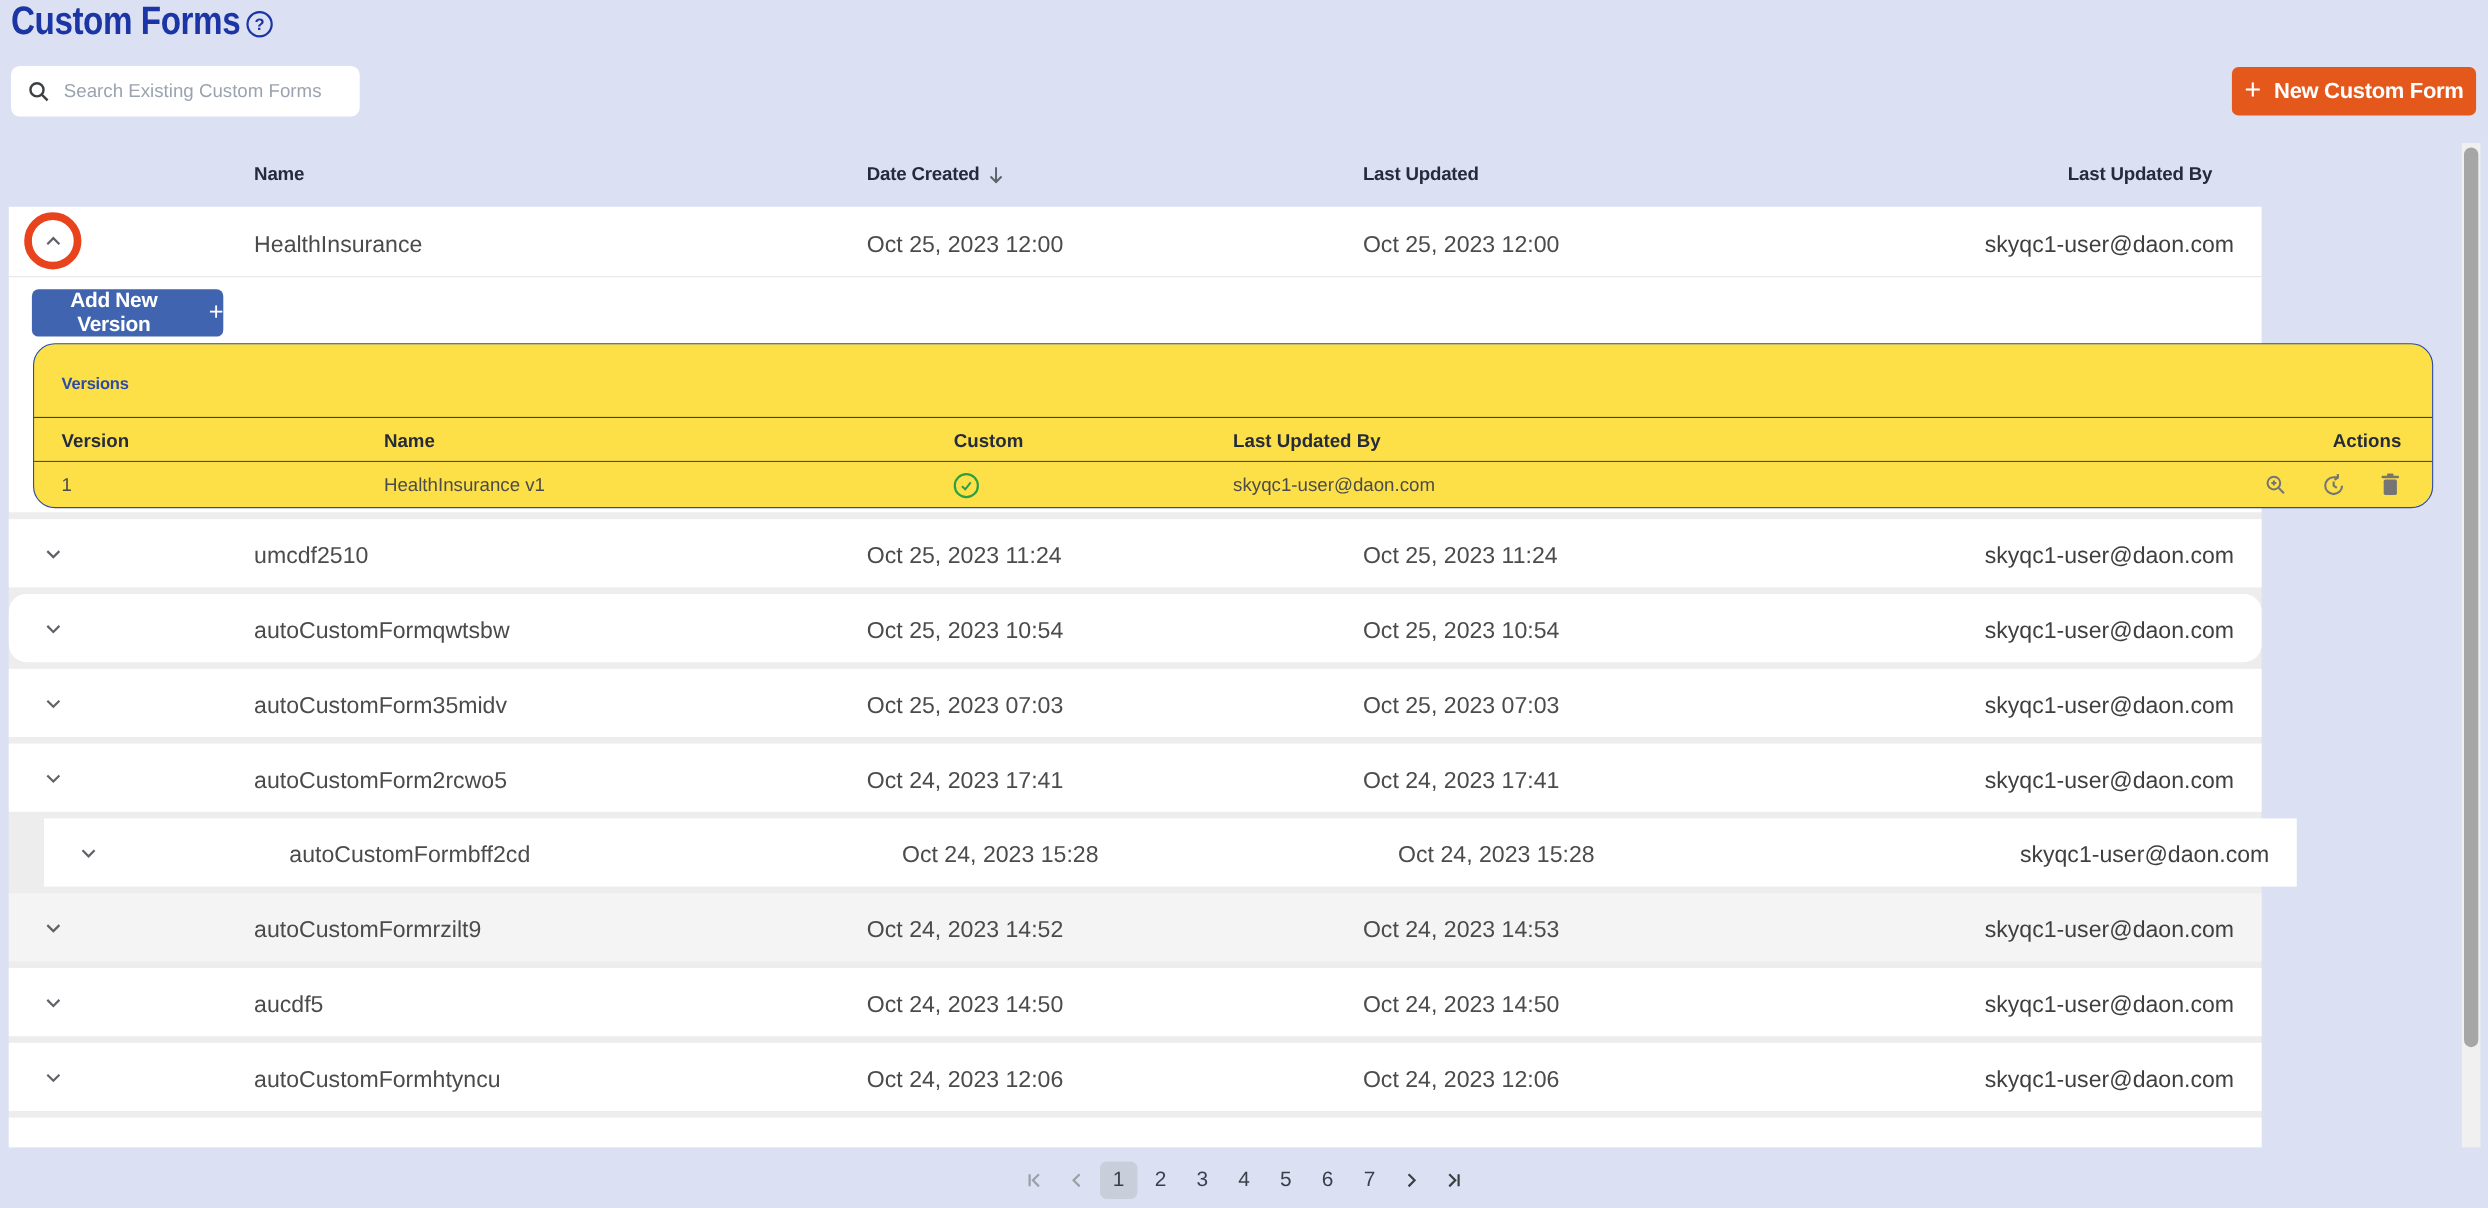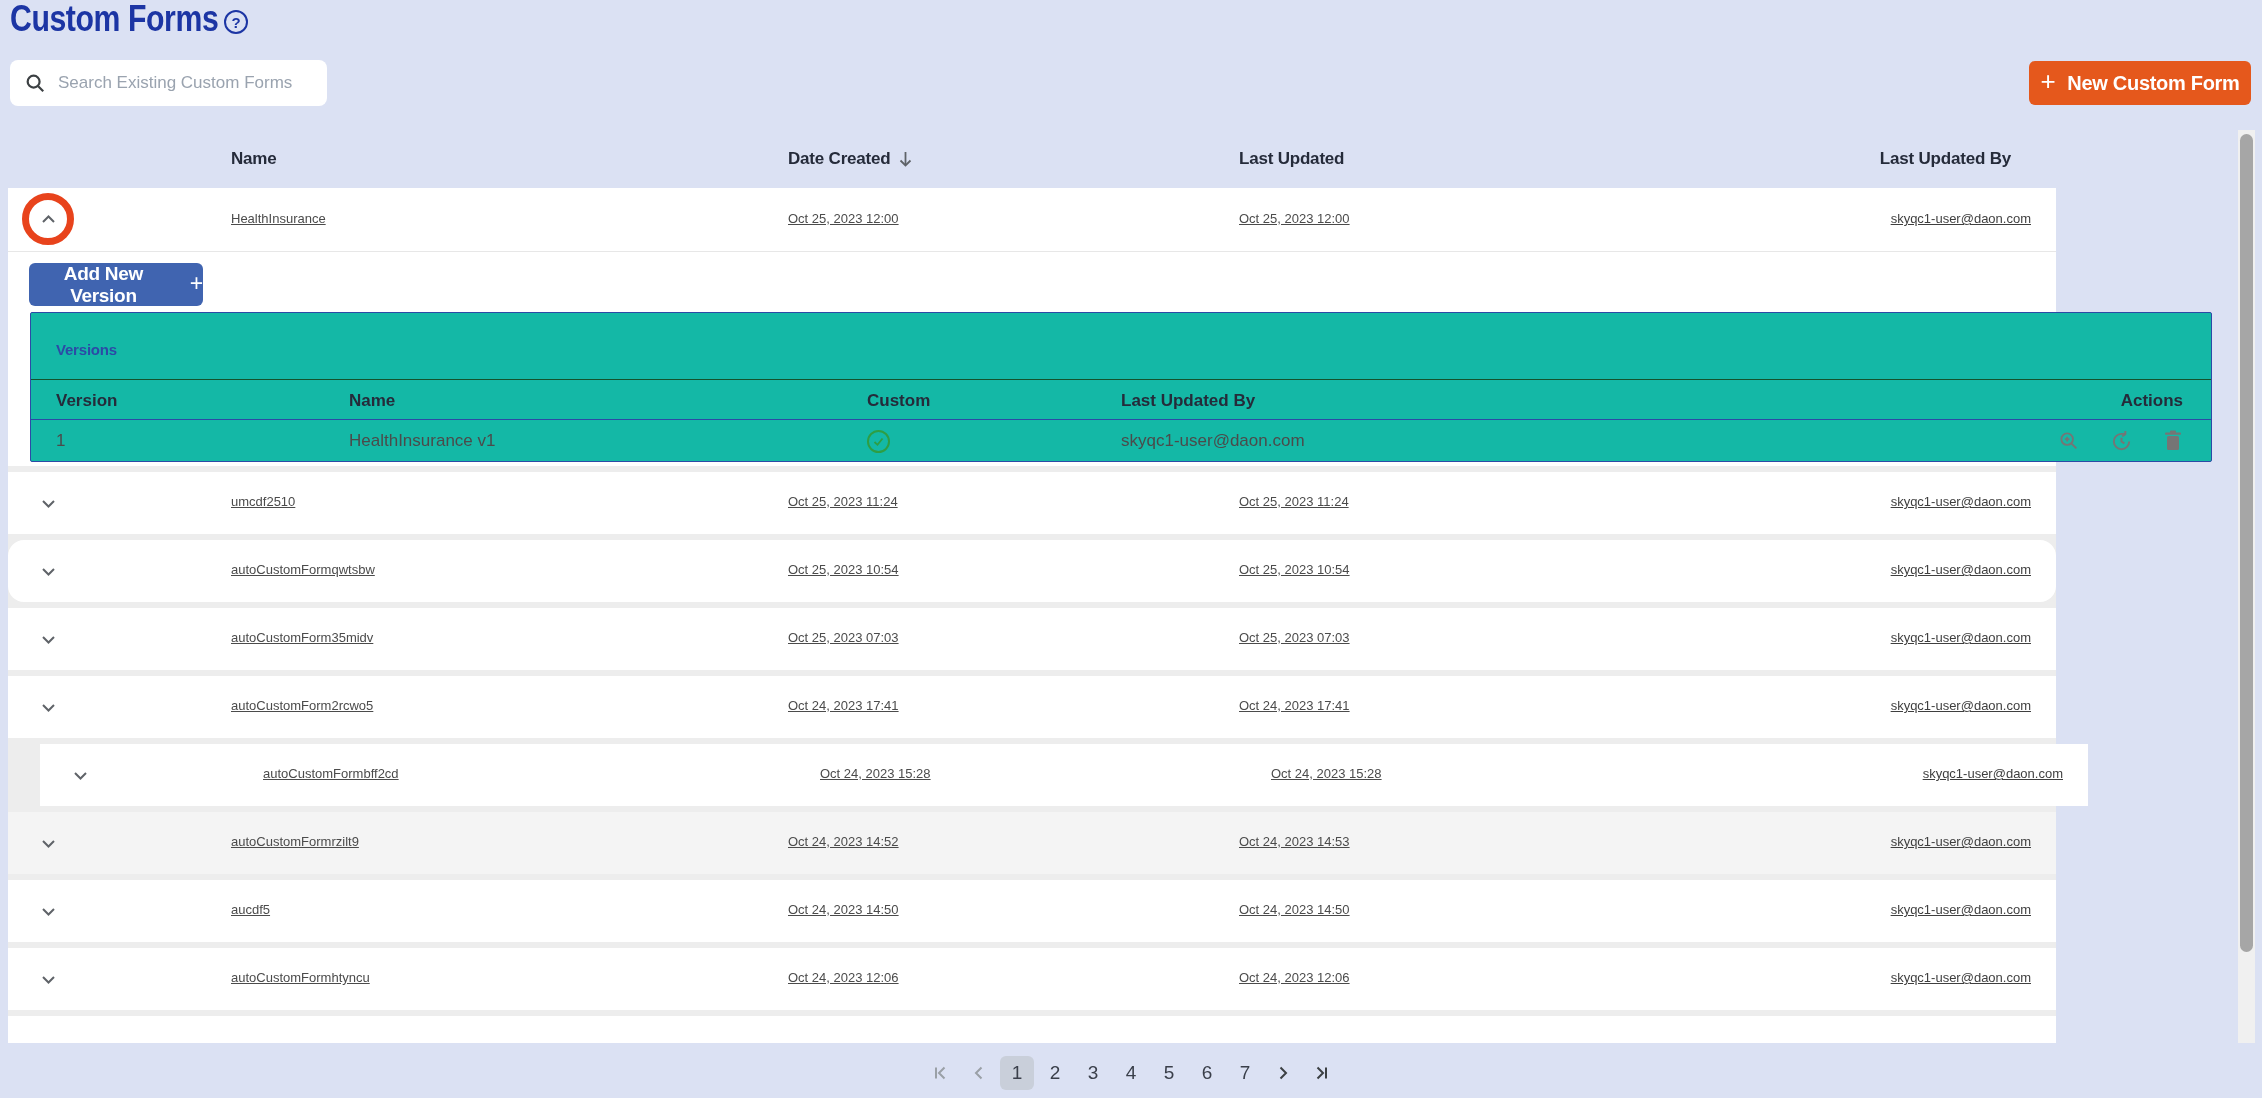--- a/index.html
+++ b/index.html
@@ -56,38 +56,38 @@
   .th-upd  { left:1231px; }
   .th-by   { right:45px; }
   
   .expanded-block { position:absolute; left:0; top:58px; width:100%; height:278px; background:#ffffff; }
   .exp-row { position:absolute; left:0; top:0; width:100%; height:64px; border-bottom:1px solid #e7e7e7; }
   .ring {
     position:absolute; left:14px; top:5px; width:52px; height:52px;
     border:7px solid #E8431C; border-radius:50%;
     display:flex; align-items:center; justify-content:center;
   }
-  .cell { position:absolute; font-size:13px; color:#4b4b4b; white-space:nowrap;text-decoration:underline; }
+  .cell { position:absolute; font-size:21px; color:#4b4b4b; white-space:nowrap; }
   .exp-row .c-name { left:223px; top:23px; }
   .exp-row .c-date { left:780px; top:23px; }
   .exp-row .c-upd  { left:1231px; top:23px; }
   .exp-row .c-by   { right:25px; top:23px; color:#3f3f3f; }
   .add-version-btn {
     position:absolute; left:21px; top:75px; width:174px; height:43px;
     background:#4064B0; border:none; border-radius:6px; cursor:pointer;
     color:#ffffff; font-size:19px; font-weight:700;
     font-family:"Liberation Sans","DejaVu Sans",sans-serif;
     display:flex; align-items:center; justify-content:center; gap:12px;
     letter-spacing:-0.3px;
   }
   .add-version-btn .plus { font-size:23px; font-weight:400; margin-top:-2px; }
   
   .versions-panel {
     position:absolute; left:22px; top:124px; width:2182px; height:150px;
-    background:#14b8a6; border:1.6px solid #2C4AA6; border-radius:2px;
+    background:#fde047; border:1.6px solid #2C4AA6; border-radius:20px;
   }
   .versions-title {
     position:absolute; left:25px; top:28px;
     font-size:15px; font-weight:700; color:#2C4AA6; letter-spacing:-0.2px;
   }
   .v-head {
     position:absolute; left:0; top:66px; width:100%; height:41px;
     border-top:1px solid #14532d; border-bottom:1px solid #2C4AA6;
   }
   .v-th { position:absolute; top:0; height:41px; display:flex; align-items:center;

